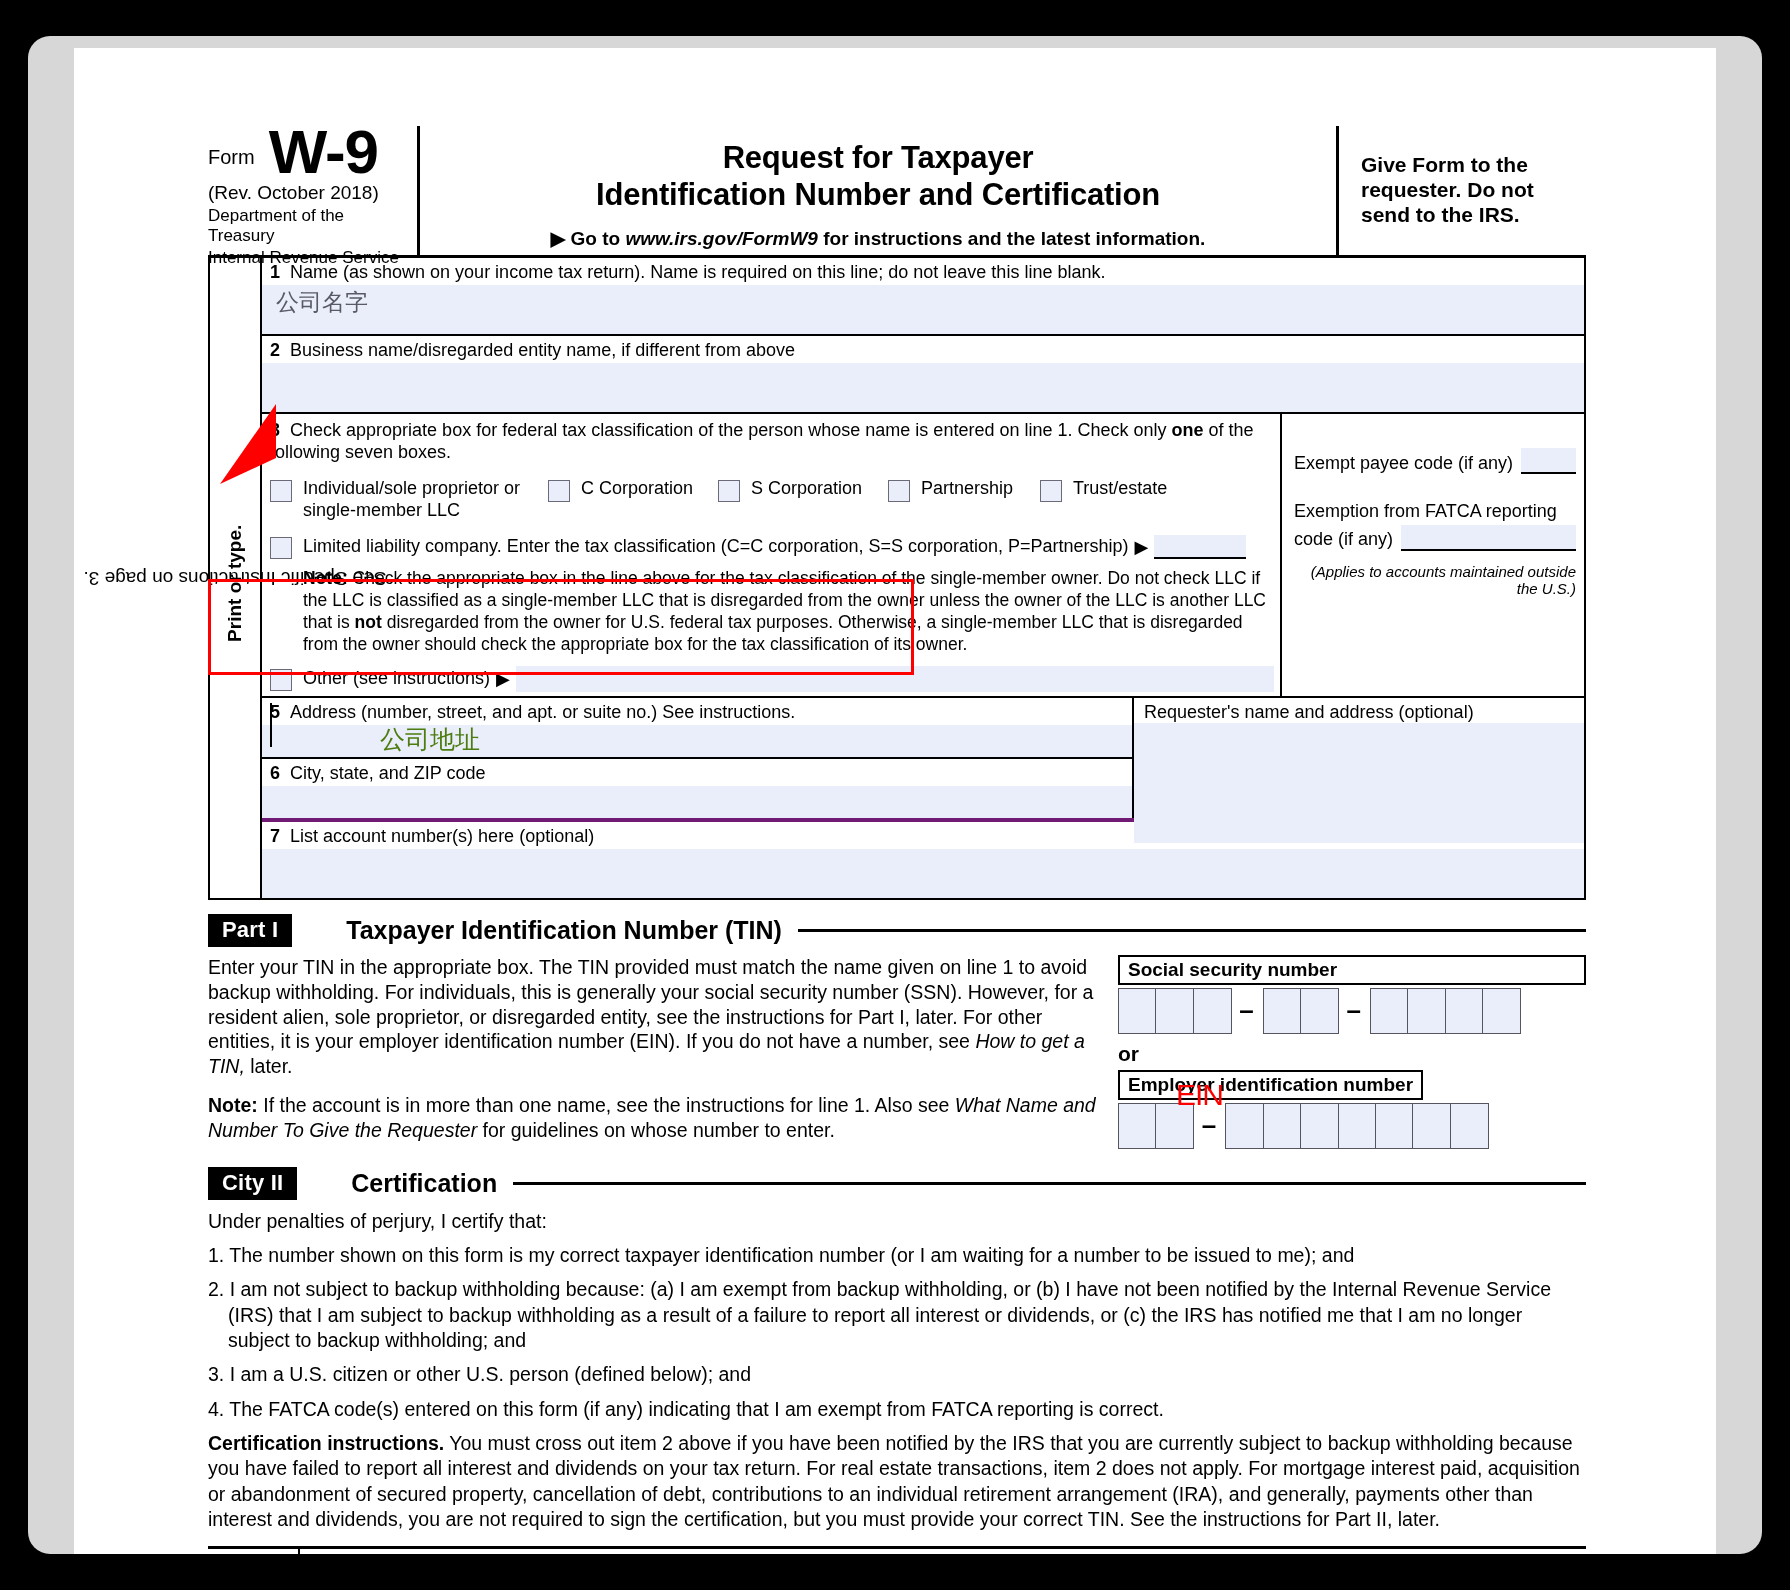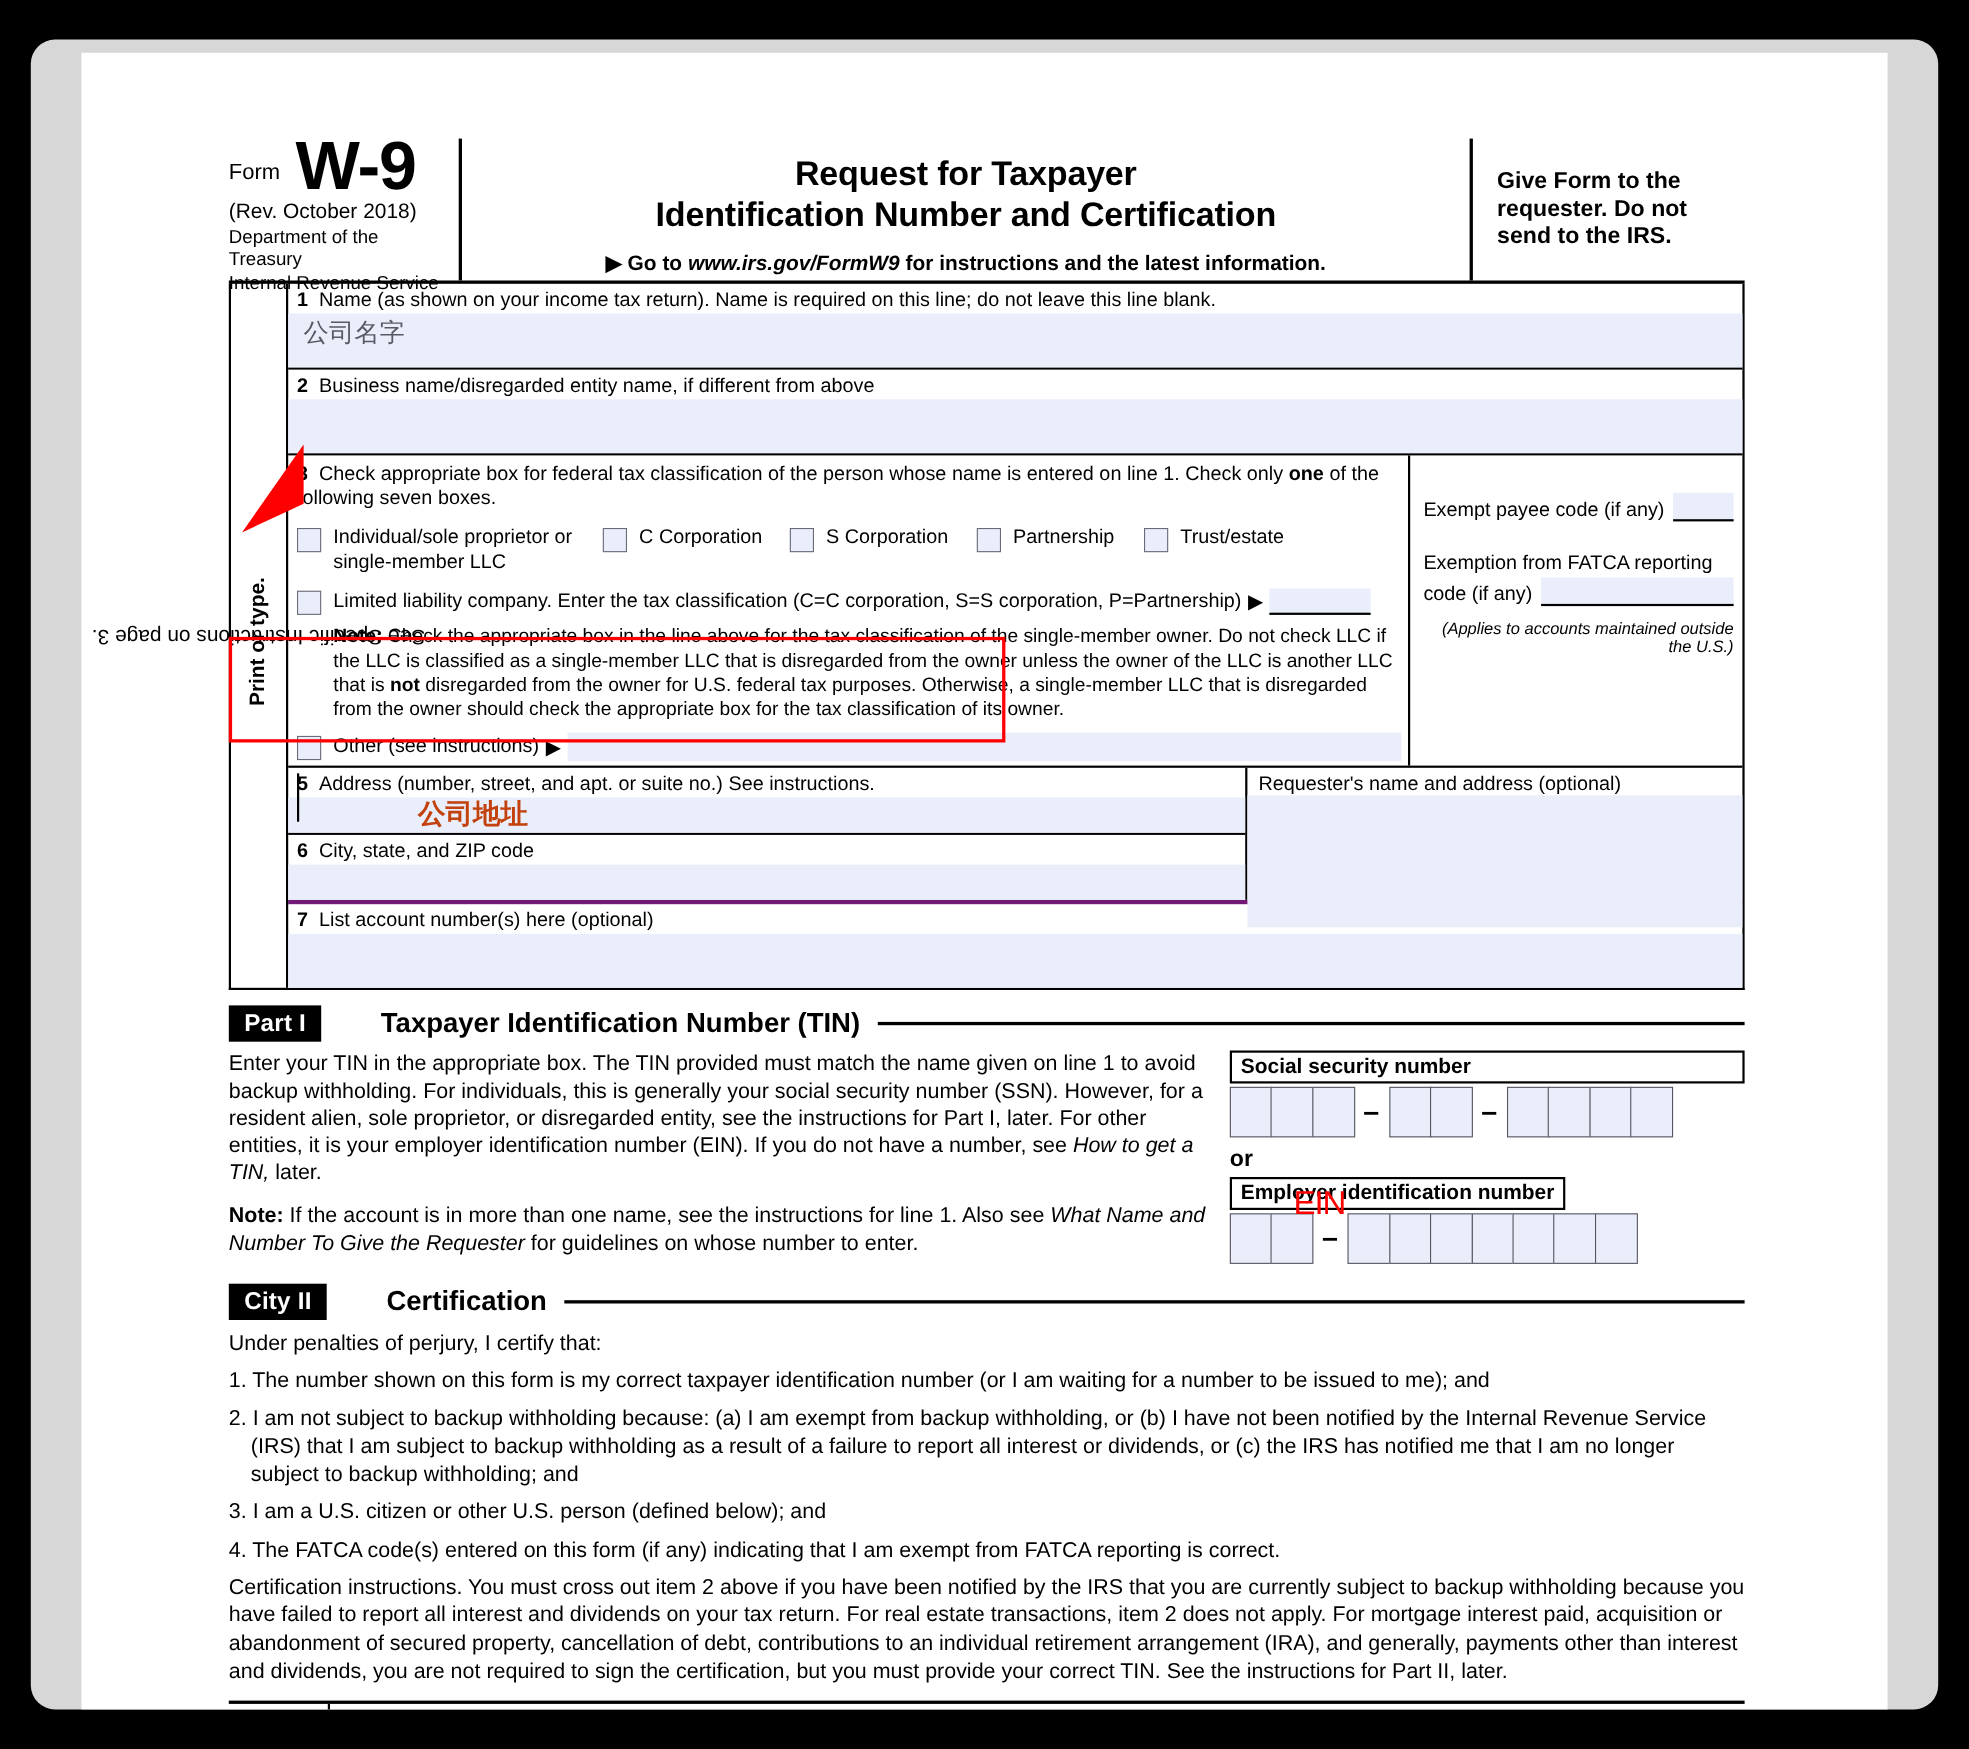--- a/index.html
+++ b/index.html
@@ -172,21 +172,21 @@
   
   .addr { display: flex; border-bottom: 4px solid #701a75; }
   .addr-left { flex: 1; border-right: 2px solid #000; }
   .addr-right { width: 450px; }
   .addr-right .lbl { font-size: 18px; padding: 4px 0 0 10px; }
   .addr-right .fill { background: #eaeefb; height: 100%; }
   .ln { border-bottom: 2px solid #000; }
   .ln:last-child { border-bottom: none; }
   .ln .lbl { font-size: 18px; padding: 4px 0 2px 8px; }
   .ln .inp { background: #eaeefb; height: 32px; position: relative; }
-  .cjk-red { color: #c2410c; font-size: 25px; position: absolute; left: 118px; top: -2px; font-weight: bold; }
+  .cjk-red { color: #4d7c0f; font-size: 25px; position: absolute; left: 118px; top: -2px; }
   .caret {
     position: absolute; left: 8px; top: -22px;
     width: 2px; height: 44px; background: #000;
   }
 
   .l7 { border-bottom: 2px solid #000; }
 
   
   .part-bar { display: flex; align-items: center; margin: 0 134px; width: 1378px; }
   .part-tag {
@@ -216,21 +216,21 @@
   .einwrap { position: relative; }
   .ein-red {
     position: absolute; left: 58px; top: 8px;
     color: #ff0000; font-size: 30px; letter-spacing: -1px;
   }
 
   
   .p2 { margin: 0 134px; width: 1378px; font-size: 19.5px; line-height: 1.3; }
   .p2 p { margin: 9px 0 0 0; }
   .p2 .num { padding-left: 20px; text-indent: -20px; }
-  .p2 b { font-weight: normal; }
+  .p2 b { font-weight: bold; }
 
   
   .signbox {
     margin: 14px 134px 0 134px; width: 1378px;
     border-top: 3px solid #000; border-bottom: 3px solid #000;
     display: flex; align-items: stretch; height: 70px;
   }
   .sign-here {
     width: 92px; font-size: 23px; font-weight: bold; line-height: 1.1;
     padding: 8px 0 0 4px; border-right: 2px solid #000;

